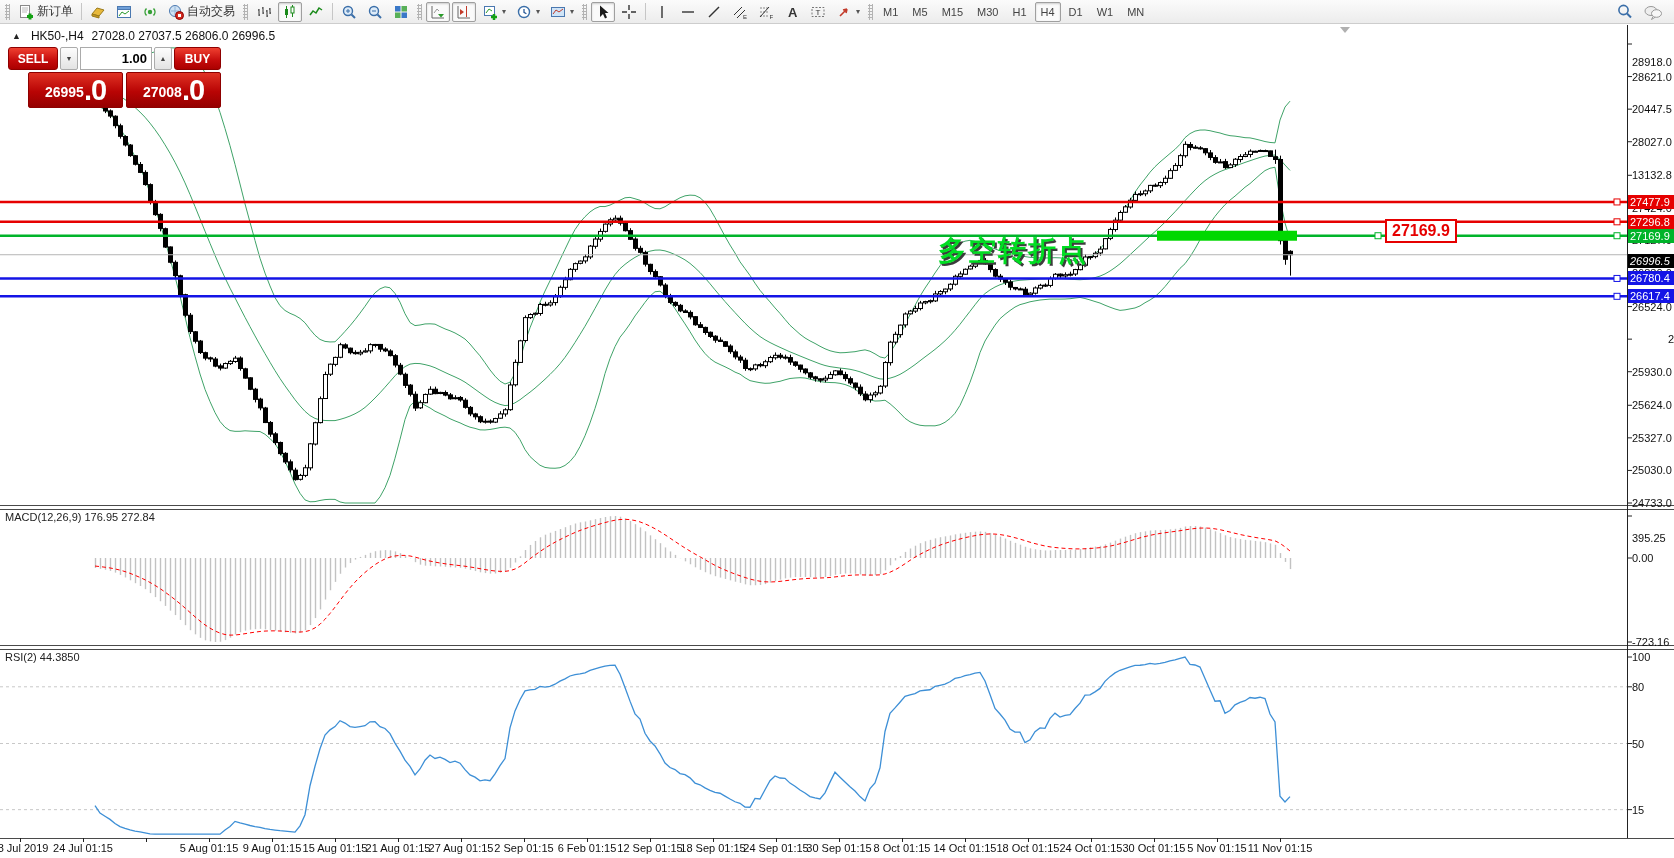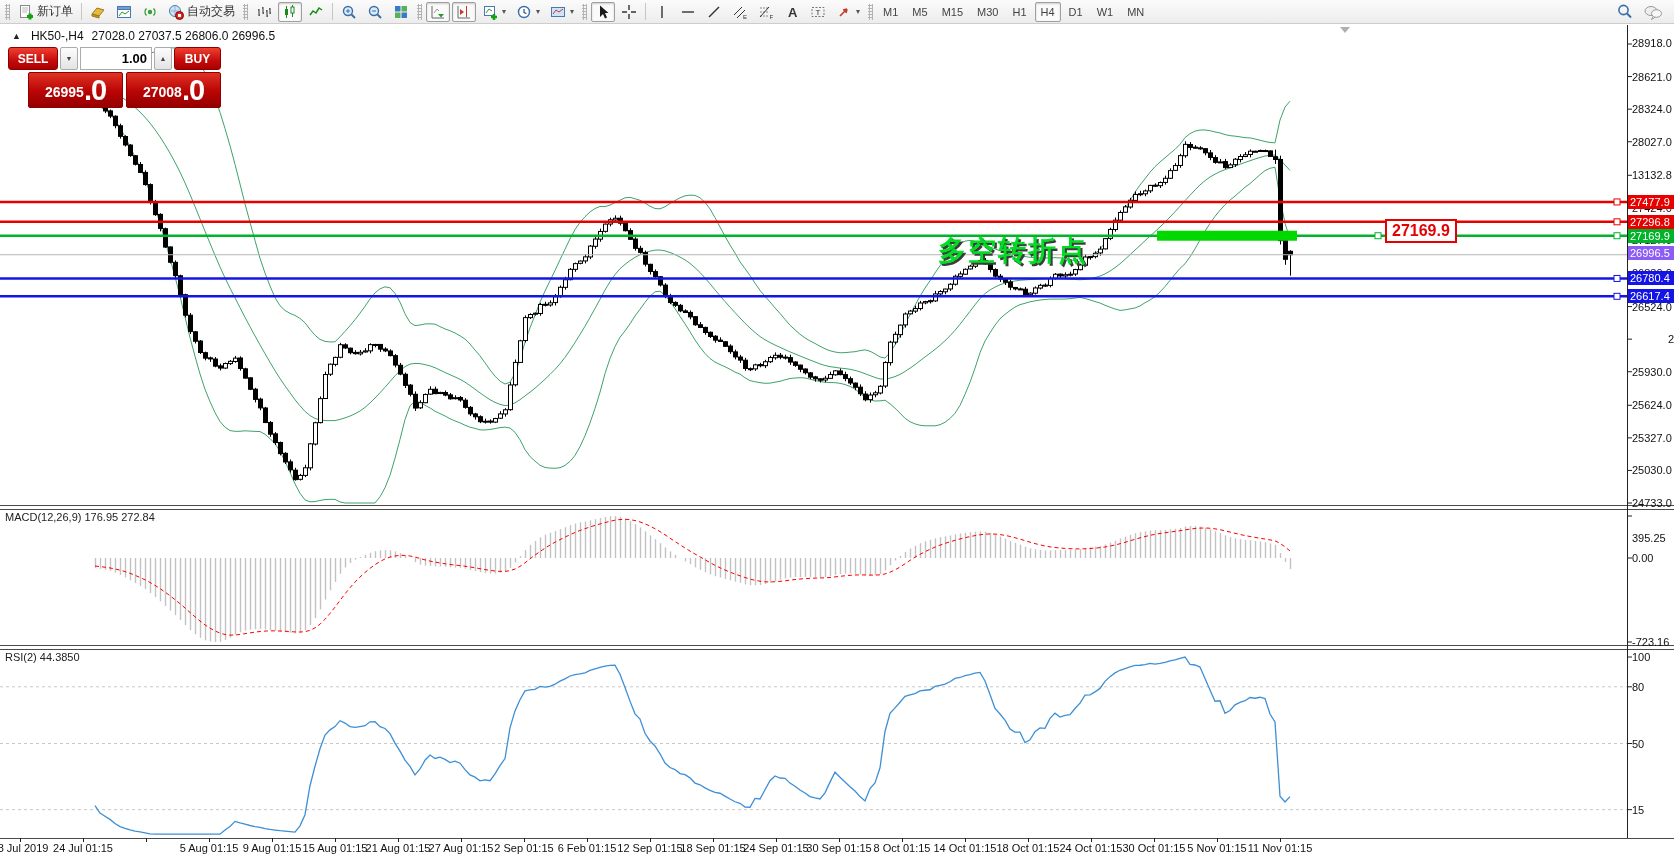--- a/index.html
+++ b/index.html
@@ -1086,23 +1086,23 @@
         <span class="dec">.0</span>
       </div>
     </div>
   </div>
 
   <div id="annotation">多空转折点</div>
   <div id="callout">27169.9</div>
 
   <div class="pane-label" style="top:486px">MACD(12,26,9) 176.95 272.84</div>
   <div class="pane-label" style="top:626px">RSI(2) 44.3850</div>
-<div class="axis-label" style="top: 18px;">28918.0</div>
+<div class="axis-label" style="top: 37px;">28918.0</div>
     <div class="axis-label" style="top: 51.5742px;">28621.0</div>
-    <div class="axis-label" style="top: 84.1484px;">28324.0</div>
+    <div class="axis-label" style="top: 84.1484px;">20447.5</div>
     <div class="axis-label" style="top: 116.723px;">28027.0</div>
     <div class="axis-label" style="top: 150.284px;">13132.8</div>
     <div class="axis-label" style="top: 182.858px;">27424.0</div>
     <div class="axis-label" style="top: 215.432px;">27127.0</div>
     <div class="axis-label" style="top: 248.006px;">26830.0</div>
     <div class="axis-label" style="top: 281.568px;">26524.0</div>
     <div class="axis-label" style="top: 314.142px; margin-left: 36px;">26227.0</div>
     <div class="axis-label" style="top: 346.716px;">25930.0</div>
     <div class="axis-label" style="top: 380.277px;">25624.0</div>
     <div class="axis-label" style="top: 412.852px;">25327.0</div>
@@ -1113,21 +1113,21 @@
     <div class="axis-label" style="top: 617px;">-723.16</div>
     <div class="axis-label" style="top: 632px;">100</div>
     <div class="axis-label" style="top: 661.8px;">80</div>
     <div class="axis-label" style="top: 718.5px;">50</div>
     <div class="axis-label" style="top: 784.65px;">15</div>
     <div class="price-tag" style="top: 169.946px; background: rgb(230, 0, 0);">27477.9</div>
     <div class="price-tag" style="top: 189.809px; background: rgb(230, 0, 0);">27296.8</div>
     <div class="price-tag" style="top: 203.727px; background: rgb(0, 180, 42);">27169.9</div>
     <div class="price-tag" style="top: 246.446px; background: rgb(20, 20, 230);">26780.4</div>
     <div class="price-tag" style="top: 264.324px; background: rgb(20, 20, 230);">26617.4</div>
-    <div class="price-tag" style="top: 221px; background: #8b5cf6;">26996.5</div>
+    <div class="price-tag" style="top: 229px; background: #000000; font-style: italic;">26996.5</div>
     <div class="time-label" style="top: 817px; left: 20px;">18 Jul 2019</div>
     <div class="time-label" style="top: 817px; left: 83px;">24 Jul 01:15</div>
     <div class="time-label" style="top: 842px; left: 146px;">30 Jul 01:15</div>
     <div class="time-label" style="top: 817px; left: 209px;">5 Aug 01:15</div>
     <div class="time-label" style="top: 817px; left: 272px;">9 Aug 01:15</div>
     <div class="time-label" style="top: 817px; left: 335px;">15 Aug 01:15</div>
     <div class="time-label" style="top: 817px; left: 398px;">21 Aug 01:15</div>
     <div class="time-label" style="top: 817px; left: 461px;">27 Aug 01:15</div>
     <div class="time-label" style="top: 817px; left: 524px;">2 Sep 01:15</div>
     <div class="time-label" style="top: 817px; left: 587px;">6 Feb 01:15</div>

